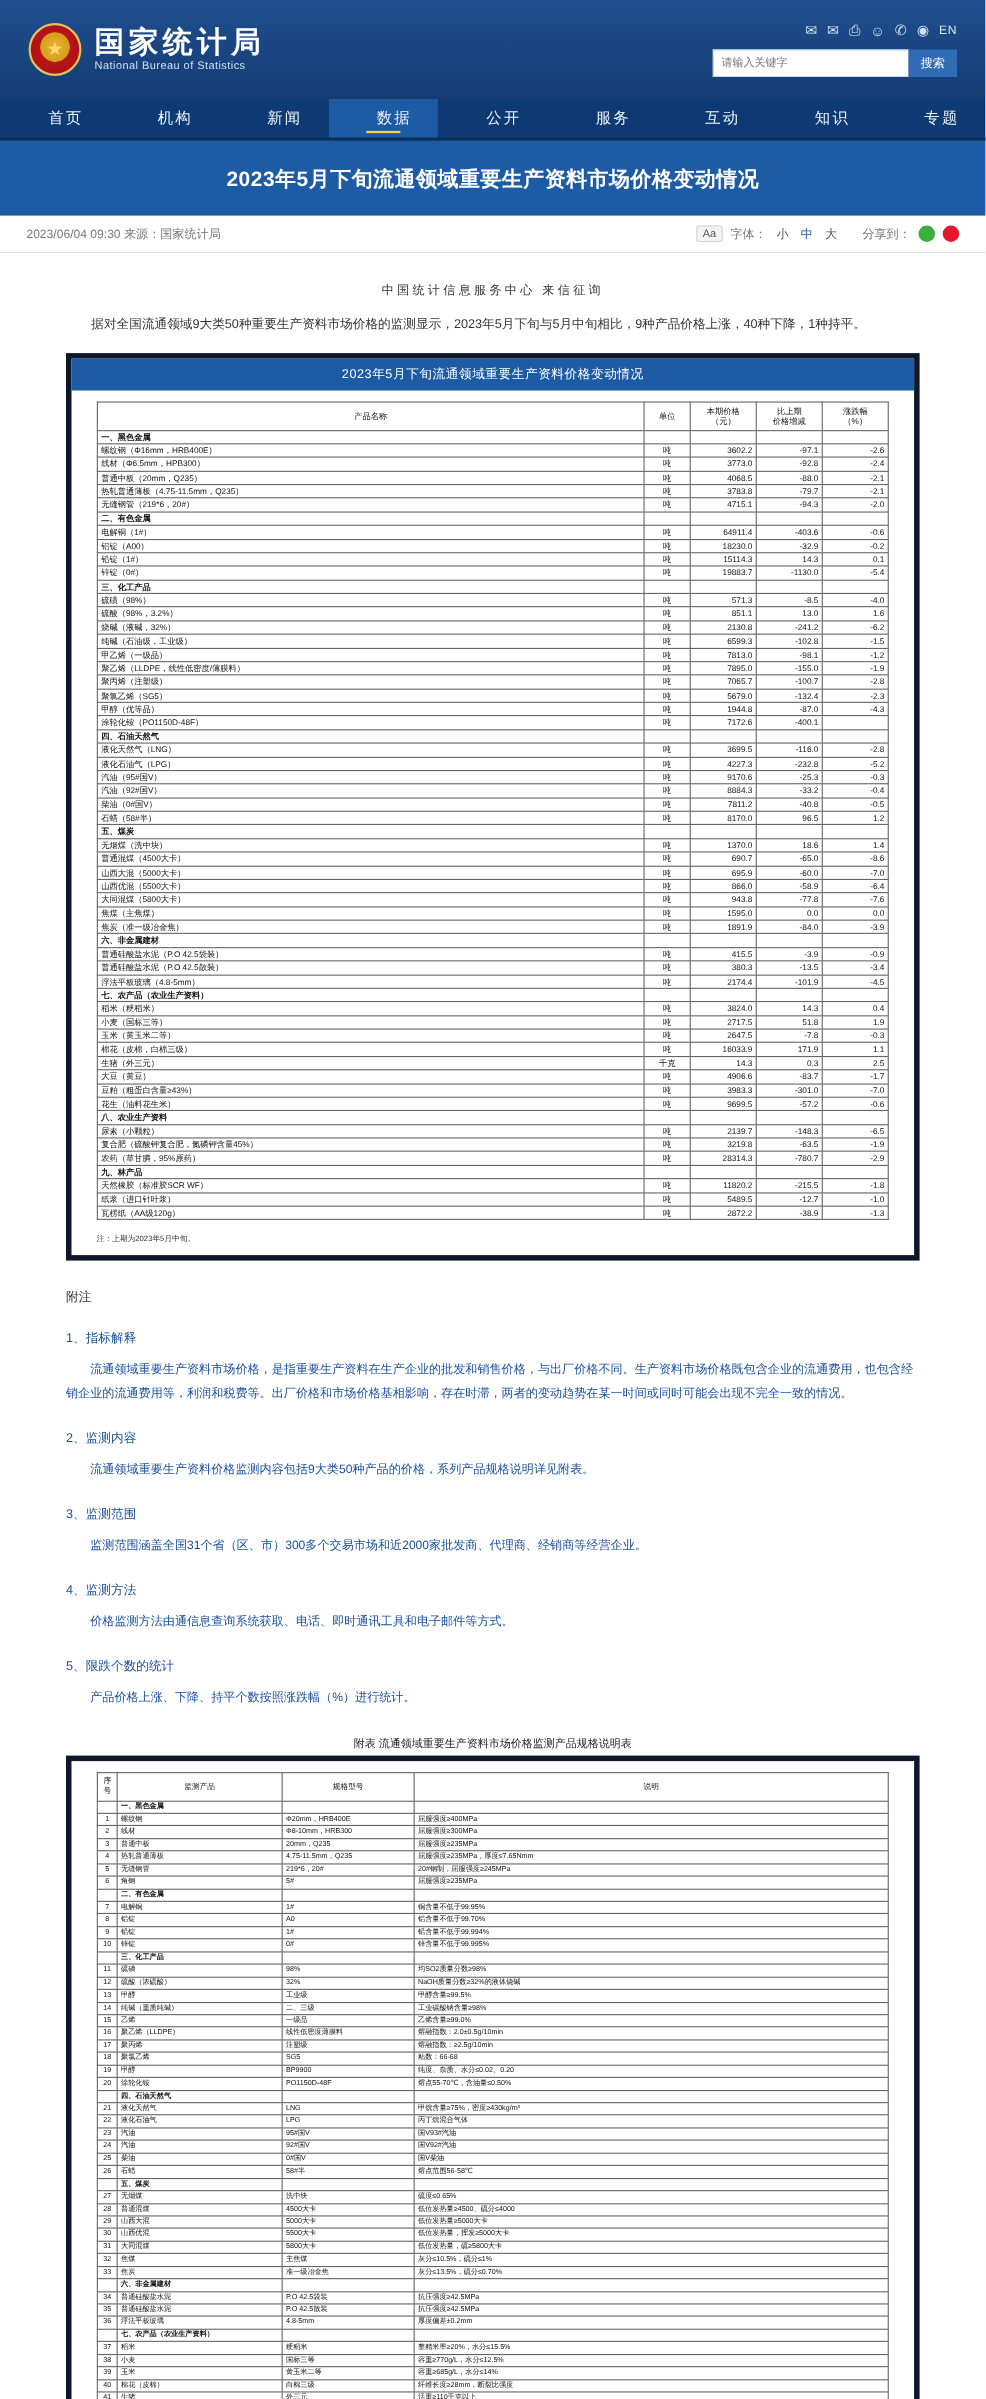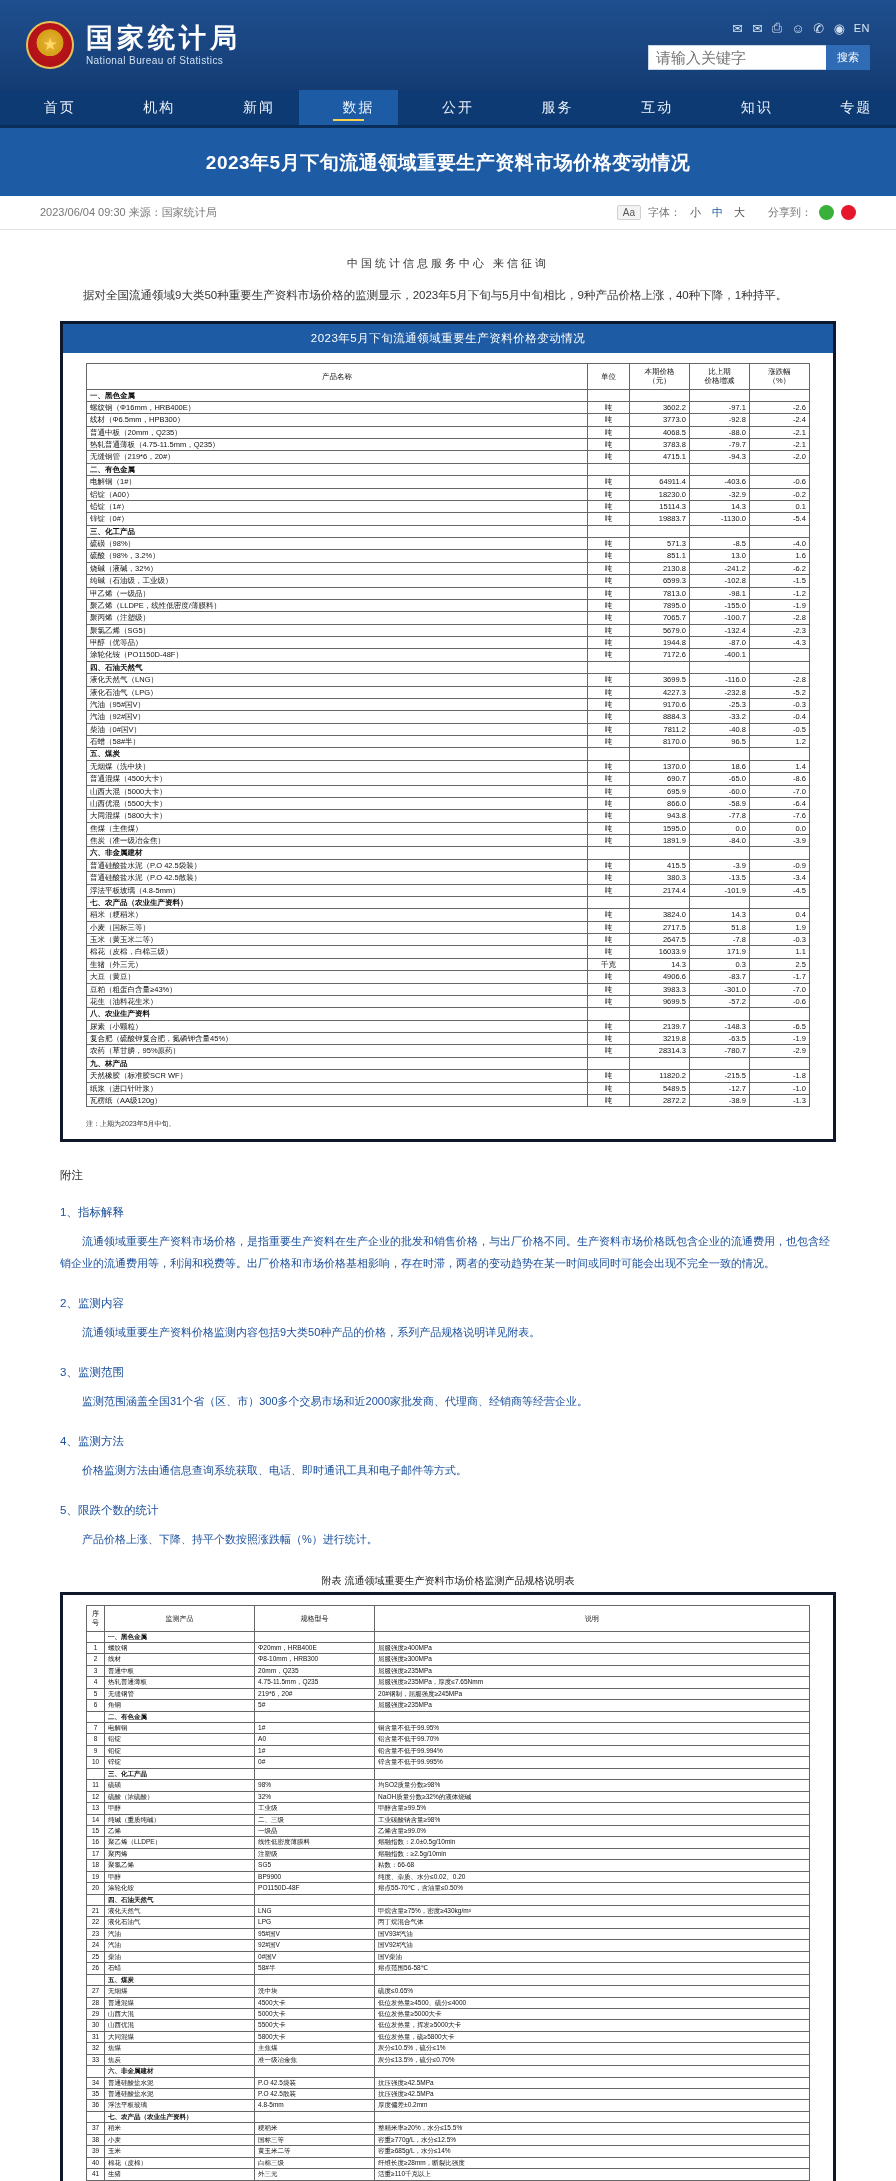--- a/index.html
+++ b/index.html
@@ -35,21 +35,21 @@
   }
   .brand-text-cn { color:#fff; font-size:27px; font-weight:bold; letter-spacing:4px; line-height:1.1; }
   .brand-text-en { color:#cfe0f2; font-size:10px; letter-spacing:.4px; margin-top:2px; }
   .header-right { display:flex; flex-direction:column; align-items:flex-end; gap:9px; }
   .hdr-icons { display:flex; align-items:center; gap:9px; color:#dce8f5; font-size:12px; }
   .hdr-icons span.ic { font-size:13px; opacity:.95; }
   .hdr-icons .lang { font-size:11px; letter-spacing:.5px; }
   .searchbar { display:flex; height:25px; }
   .searchbar input {
     width: 178px; height:25px; border:1px solid #c8d6e5; border-right:none;
-    font-size:15px; padding:0 7px; color:#333; outline:none;
+    font-size:10px; padding:0 7px; color:#333; outline:none;
     font-family:"Liberation Sans", sans-serif;
   }
   .searchbar button {
     width:44px; height:25px; border:none; background:#2f6cb5; color:#fff;
     font-size:11px; cursor:pointer; font-family:"Liberation Sans", sans-serif;
   }
 
   
   .nav {
     background:#0e3a73; height:38px; display:flex; align-items:stretch;
@@ -67,21 +67,21 @@
   }
 
   
   .title-band { background:#1d5ba5; padding:22px 0 20px; }
   .doc-title {
     color:#fff; font-size:19px; font-weight:bold; text-align:center; letter-spacing:.5px;
   }
   .meta-bar {
     border-bottom:1px solid #e3e3e3;
     display:flex; align-items:center; justify-content:space-between;
-    padding:9px 40px; font-size:11px; color:#666;
+    padding:9px 24px; font-size:11px; color:#666;
   }
   .meta-left { color:#777; }
   .meta-right { display:flex; align-items:center; gap:7px; }
   .fs-chip {
     border:1px solid #d0d0d0; background:#f3f3f3; color:#555;
     padding:1px 5px; font-size:10px; border-radius:2px;
   }
   .fs-label { color:#777; }
   .fs-opt { color:#555; padding:0 2px; cursor:pointer; }
   .fs-opt.active { color:#1d5ba5; }
@@ -94,21 +94,21 @@
   .article { padding: 16px 60px 40px; }
   .center-small { text-align:center; font-size:11px; color:#333; letter-spacing:3px; margin:10px 0 14px;}
   .para {
     font-size:11.5px; line-height:1.9; color:#333; text-indent:2em; margin:0 0 14px;
   }
   .sec-h { font-size:11.5px; color:#1a4f9c; margin:22px 0 10px; }
   .sec-p { font-size:11px; line-height:2.0; color:#1a4f9c; text-indent:2em; margin:0 0 8px; }
   .annot-title { font-size:11.5px; color:#333; margin:26px 0 4px; }
 
   
-  .tbl-wrap { border:3px solid #0f172a; background:#fff; padding:0; margin:4px auto 8px; width:100%; }
+  .tbl-wrap { border:5px solid #0f172a; background:#fff; padding:0; margin:4px auto 8px; width:100%; }
   .tbl-cap {
     background:#1d5ba5; color:#fff; font-size:11.5px; text-align:center; padding:7px 0; letter-spacing:.5px;
   }
   table.data {
     border-collapse:collapse; width:94%; margin:10px auto 12px; font-size:7.5px; color:#111;
   }
   table.data th, table.data td {
     border:1px solid #666; padding:1px 3px; line-height:1.25;
   }
   table.data thead th {

